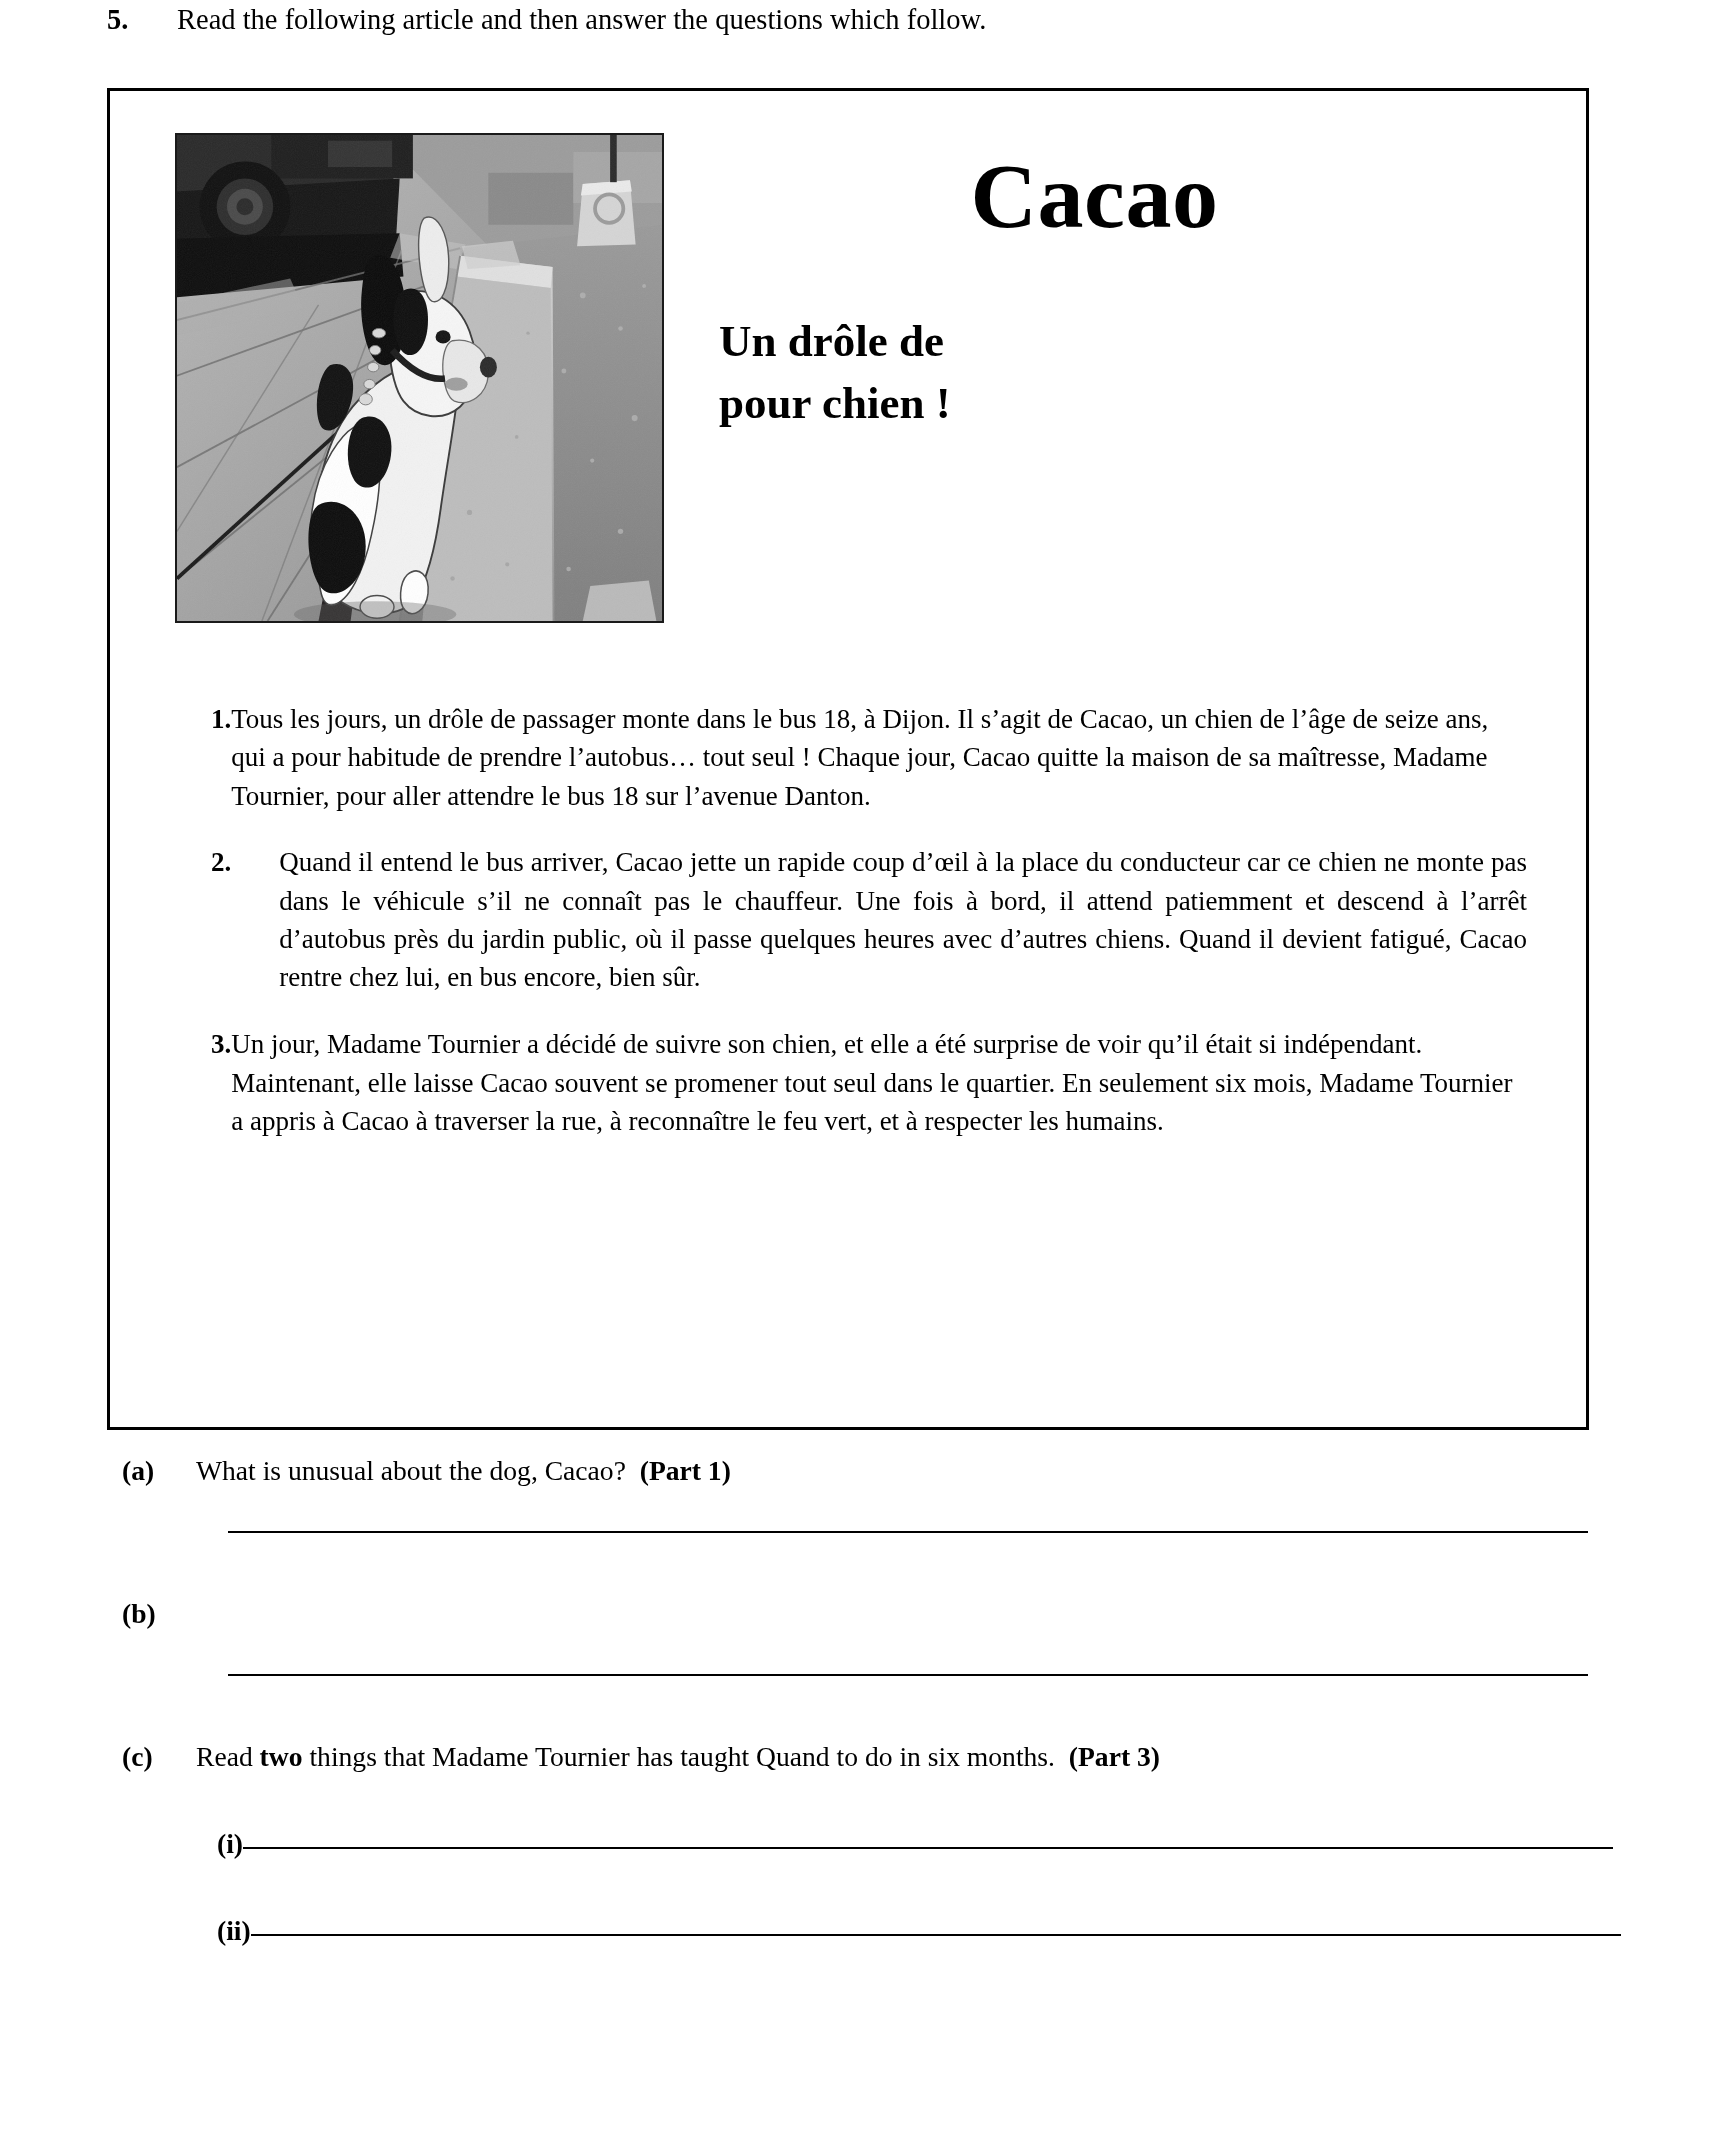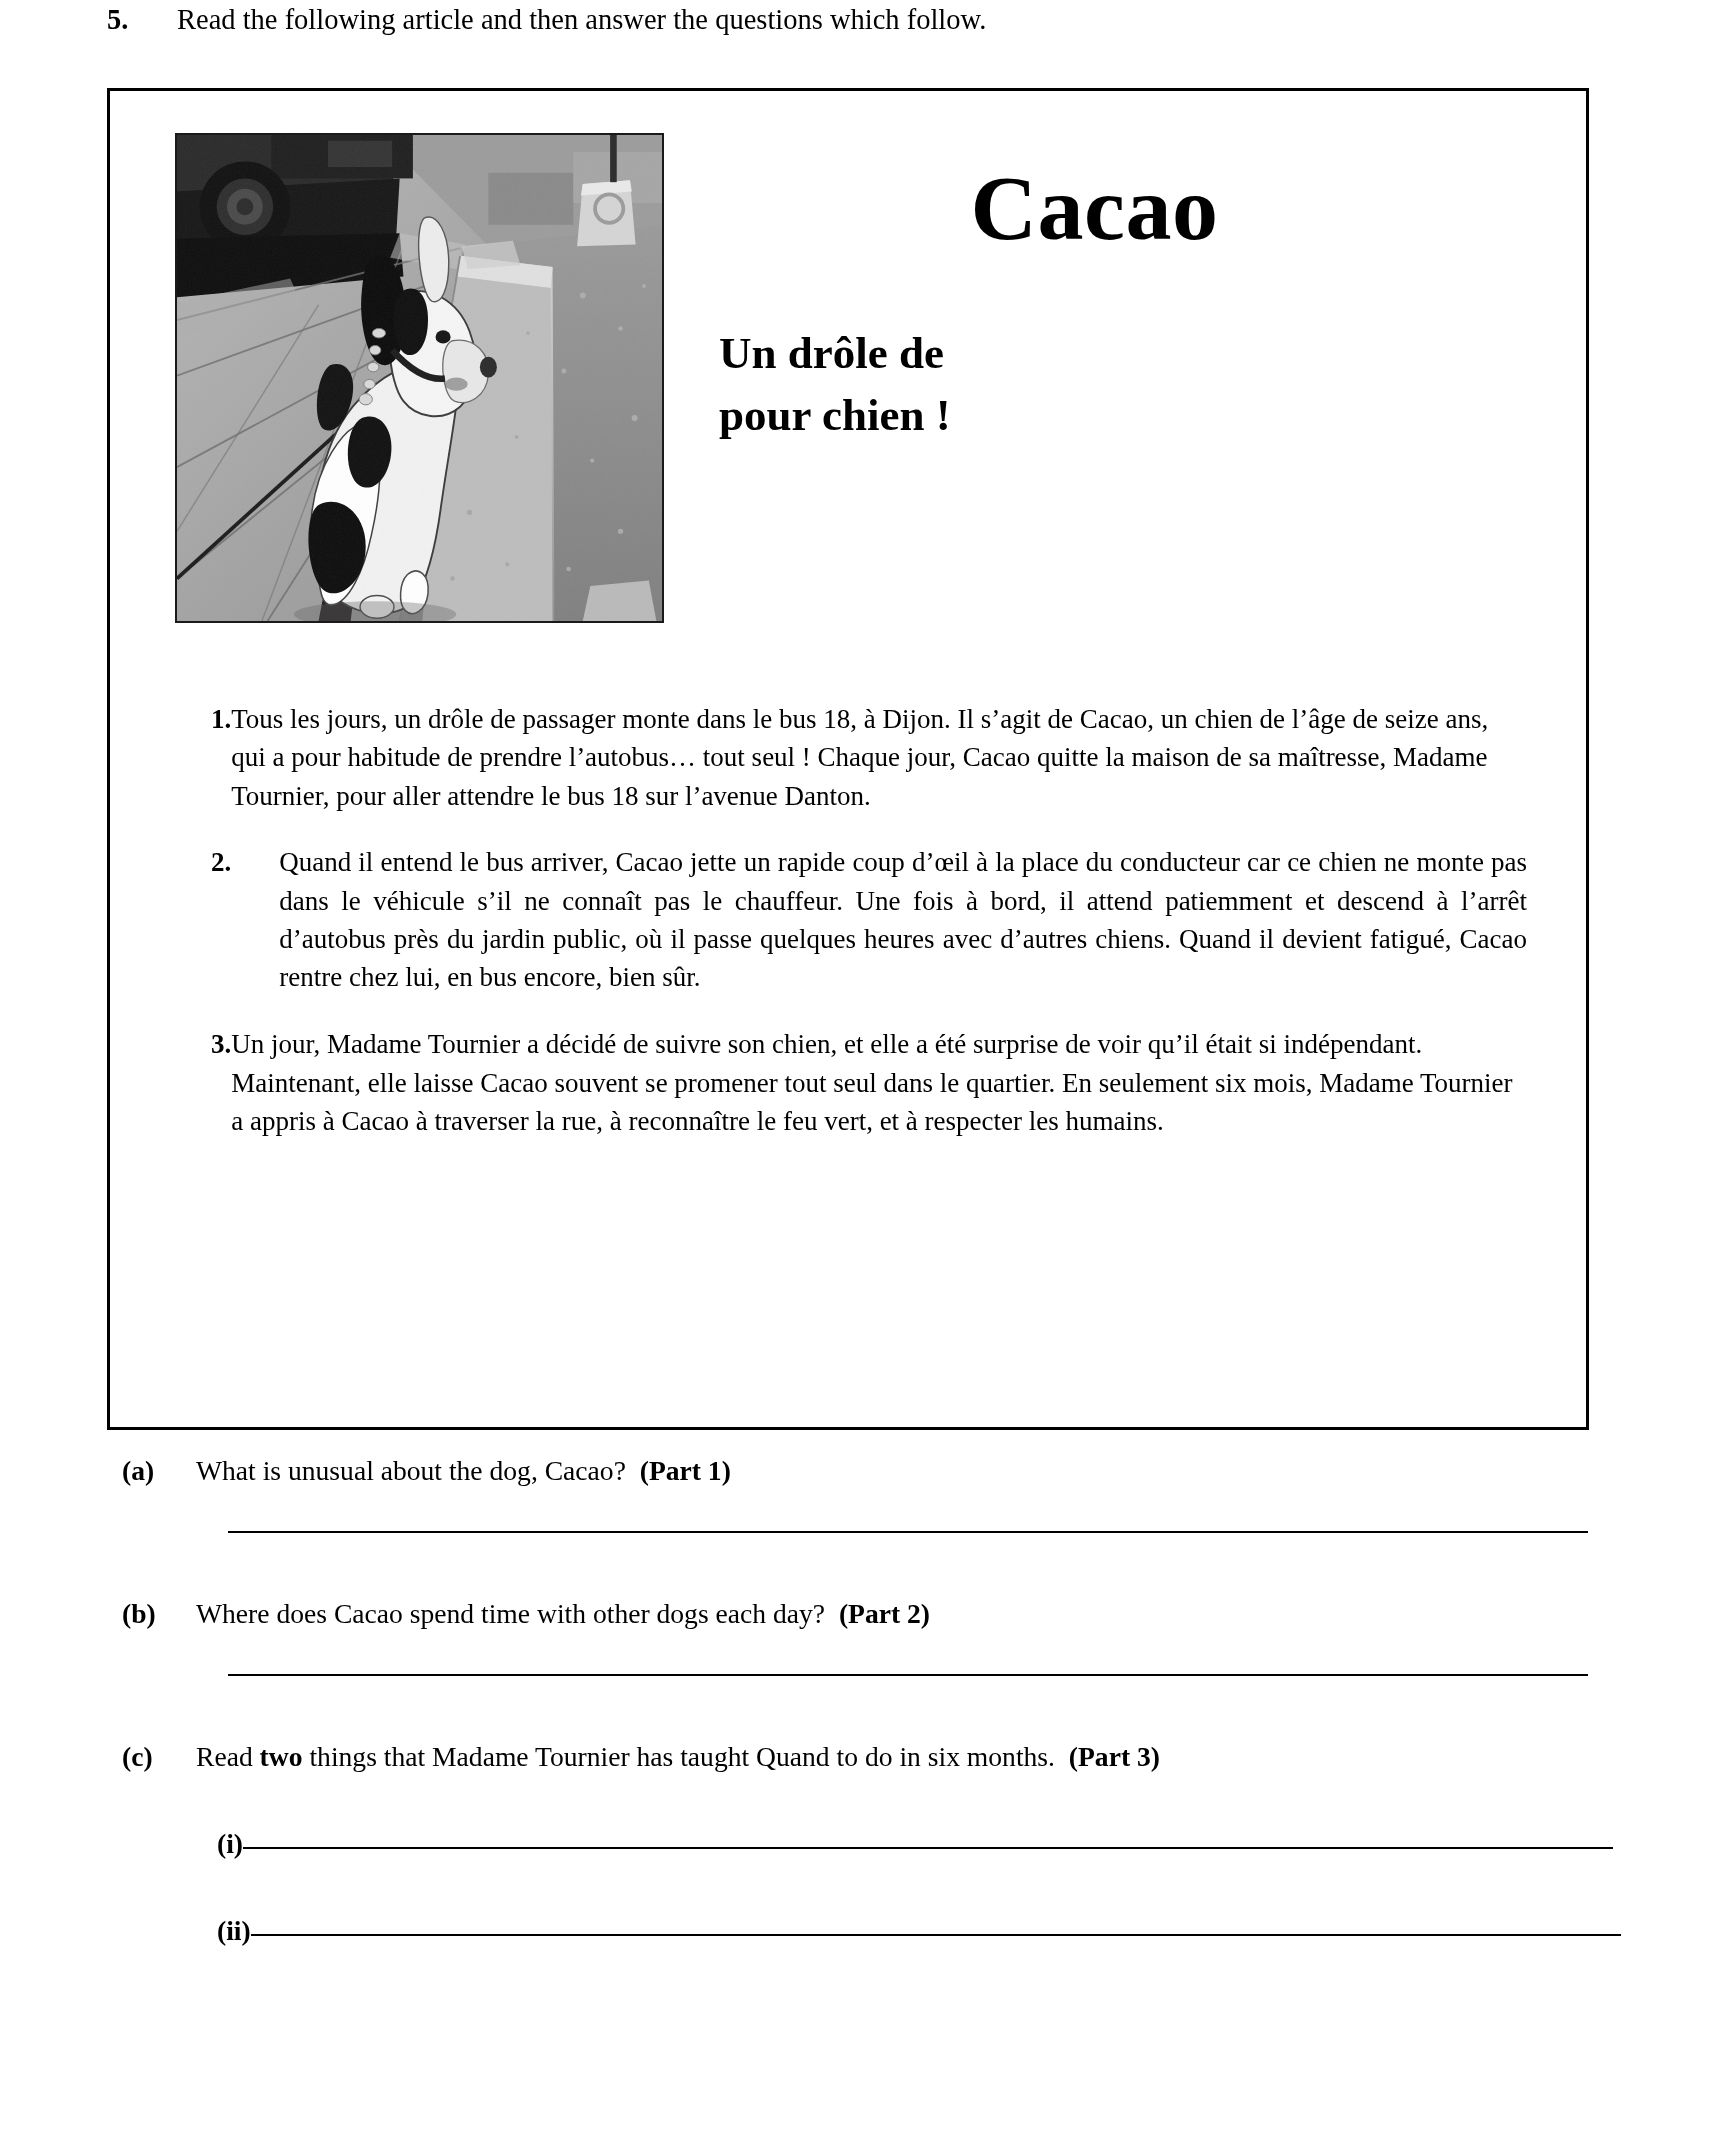--- a/index.html
+++ b/index.html
@@ -65,21 +65,20 @@
     background: #8d8d8d;
   }
   .photo svg { display: block; width: 100%; height: 100%; }
 
   
   .masthead {
     position: absolute;
     left: 609px;
     top: 57px;
     width: 818px;
-    margin-top: 12px;
   }
   .masthead-title {
     font-family: "Liberation Serif", "DejaVu Serif", serif;
     font-weight: bold;
     font-size: 92px;
     line-height: 1.05;
     text-align: center;
     letter-spacing: 0.5px;
     padding-right: 67px;
   }
@@ -364,21 +363,20 @@
       <span class="q-text"><span>What is unusual about the dog, Cacao?</span>&nbsp; <b>(Part 1)</b></span>
     </div>
     <div class="answer-line"></div>
   </div>
 
   <div class="spacer-med"></div>
 
   <div class="question">
     <div class="q-row">
       <span class="q-label">(b)</span>
-      <span class="q-text"><span>Where does Cacao spend time with other dogs each day?</span>&nbsp; <b>(Part 2)</b></span>
     </div>
     <div class="answer-line"></div>
   </div>
 
   <div class="spacer-med"></div>
 
   <div class="question">
     <div class="q-row">
       <span class="q-label">(c)</span>
       <span class="q-text"><span>Read </span><b>two</b><span> things that Madame Tournier has taught Quand to do in six months.</span>&nbsp; <b>(Part 3)</b></span>

